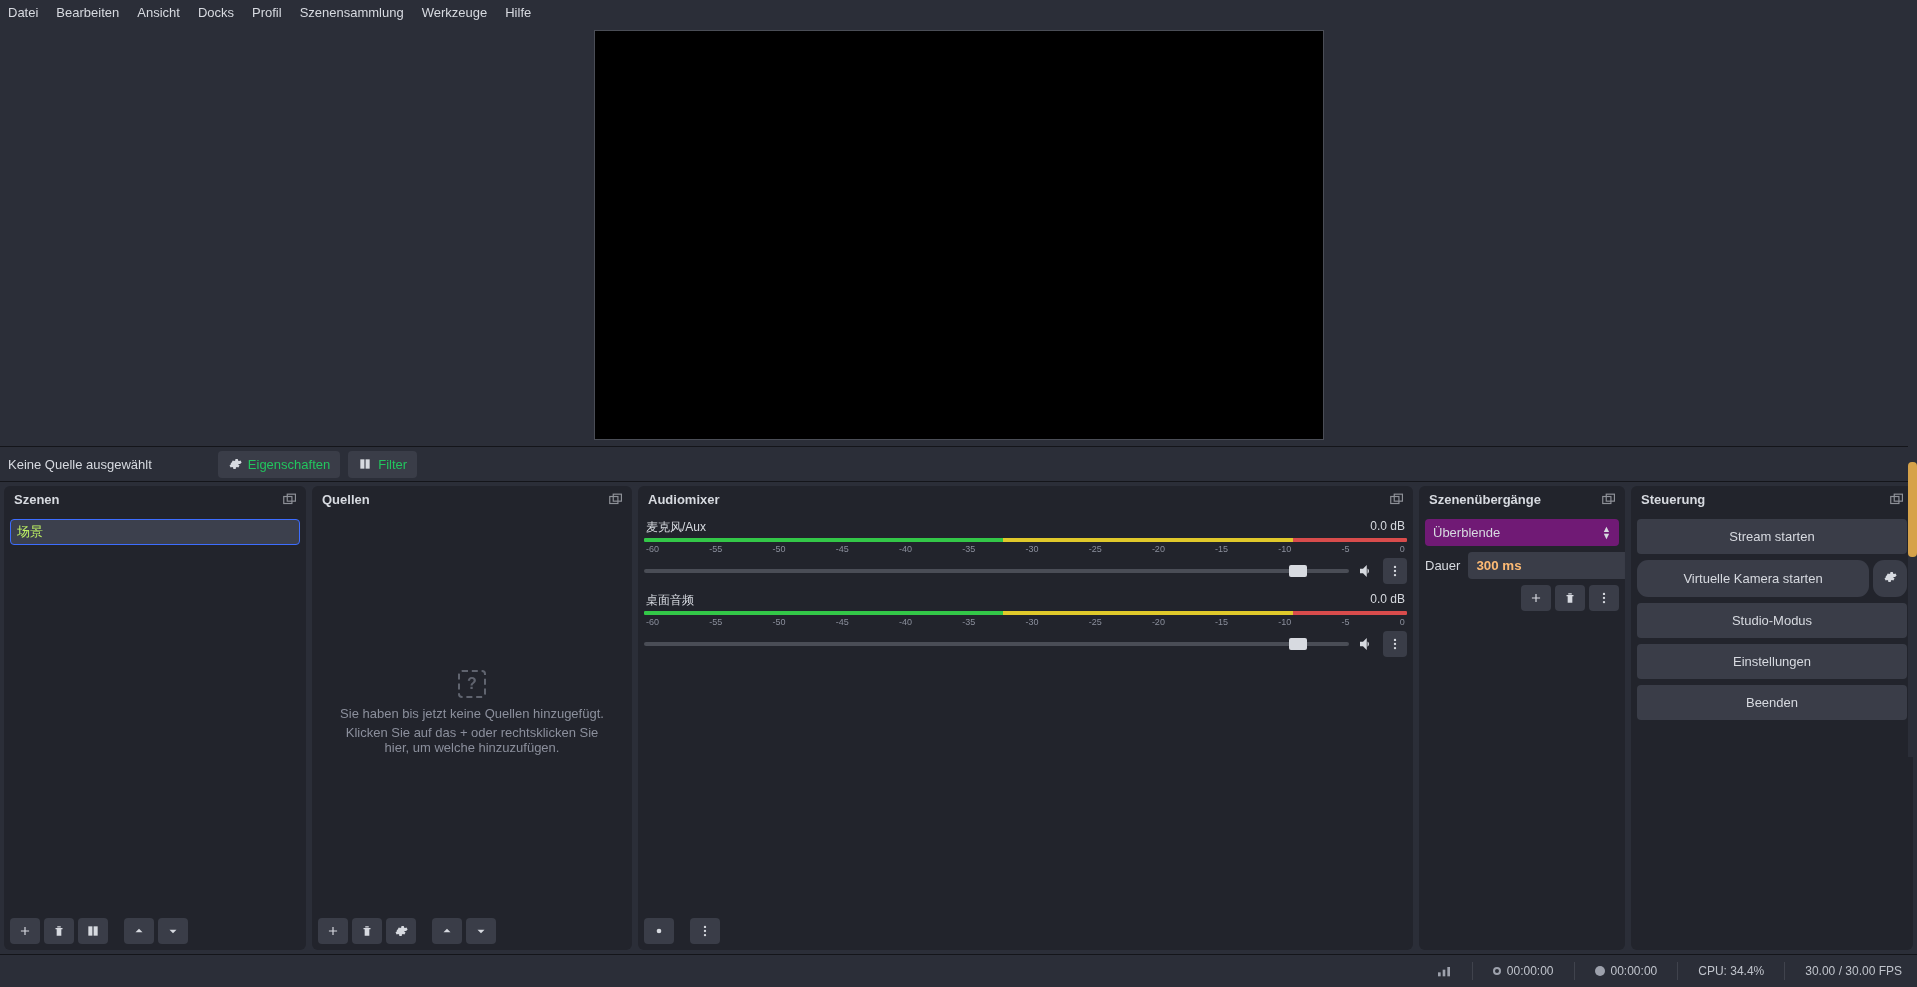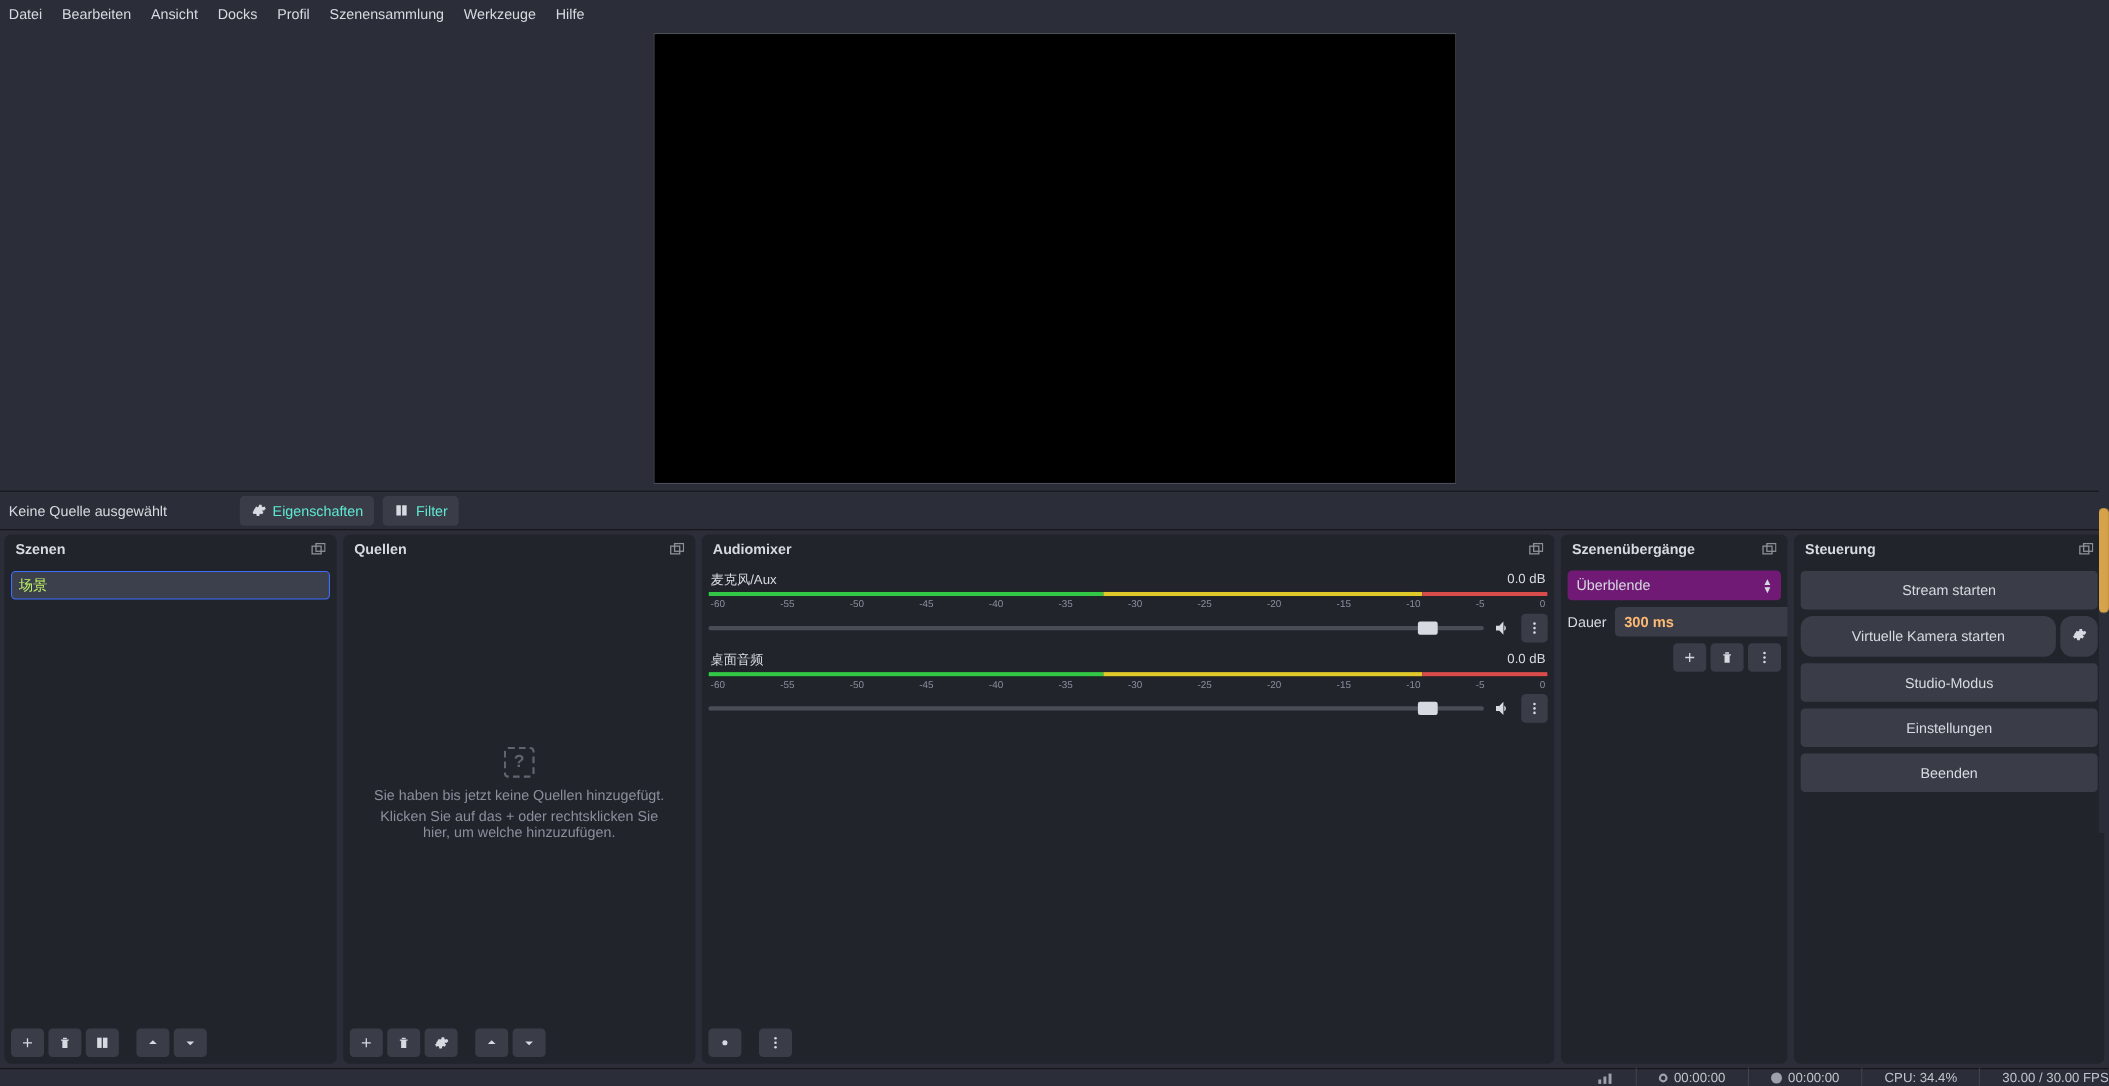--- a/index.html
+++ b/index.html
@@ -5,21 +5,21 @@
   * { box-sizing: border-box; margin: 0; padding: 0; font-family: "Segoe UI", Arial, sans-serif; }
   body { background: #2b2e38; color: #d7dae0; font-size: 13px; height: 987px; width: 1917px; overflow: hidden; display: flex; flex-direction: column; }
 
   .menubar { display: flex; gap: 18px; padding: 4px 8px; height: 24px; align-items: center; }
   .menubar span { cursor: pointer; }
 
   .preview-area { flex: 0 0 416px; display: flex; align-items: center; justify-content: center; background: #2b2e38; padding: 6px 0; }
   .preview { width: 730px; height: 410px; background: #000; border: 1px solid #4a4d56; }
 
   .source-toolbar { height: 36px; display: flex; align-items: center; padding: 0 8px; gap: 8px; border-top: 1px solid #14151a; border-bottom: 1px solid #14151a; }
-  .flat-btn { background: #3a3d48; border: none; color: #5eead4; padding: 6px 10px; border-radius: 4px; display: flex; align-items: center; gap: 6px; cursor: pointer; font-size: 13px; }
+  .flat-btn { background: #3a3d48; border: none; color: #22c55e; padding: 6px 10px; border-radius: 4px; display: flex; align-items: center; gap: 6px; cursor: pointer; font-size: 13px; }
 
   .docks { flex: 1; display: flex; gap: 6px; padding: 4px; }
   .dock { background: #22242c; border-radius: 6px; display: flex; flex-direction: column; overflow: hidden; }
   .dock.scenes { width: 302px; }
   .dock.sources { width: 320px; }
   .dock.audio { flex: 1; }
   .dock.transitions { width: 206px; }
   .dock.controls { width: 282px; }
 
   .dock-header { display: flex; justify-content: space-between; align-items: center; padding: 6px 10px; font-weight: 600; }
@@ -50,21 +50,21 @@
 
   .transition-select { background:#701a75; border:none; color:#d7dae0; padding:6px 8px; border-radius:4px; display:flex; justify-content:space-between; align-items:center; cursor:pointer; margin-bottom:6px; }
   .dur-row { display:flex; align-items:center; gap:8px; margin-bottom:6px; }
   .dur-input { flex:1; background:#3a3d48; border:none; color:#fdba74; padding:6px 8px; border-radius:4px;font-weight:bold; }
 
   .controls-body { display:flex; flex-direction:column; gap:6px; padding:6px; }
   .ctrl-btn { background:#3a3d48; border:none; color:#d7dae0; padding:10px 8px; border-radius:4px; cursor:pointer; font-size:13px; }
   .ctrl-row { display:flex; gap:4px; }
   .ctrl-row .ctrl-btn { flex:1;border-radius:11px; }
 
-  .statusbar { height:16px; border-top:1px solid #14151a; display:flex; align-items:center; justify-content:flex-end; gap:20px; padding:0 0; font-size:12px; color:#c0c4cc; }
+  .statusbar { height:33px; border-top:1px solid #14151a; display:flex; align-items:center; justify-content:flex-end; gap:20px; padding:0 15px; font-size:12px; color:#c0c4cc; }
   .statusbar .sep { width:1px; height:18px; background:#40434d; }
 
   .scrollbar.right { position:fixed; right:0; top:22px; width:9px; height:735px; background:#2b2e38; }
   .scrollbar.right .thumb { position:absolute; top:440px; width:9px; height:95px; background:#d6a24a; border-radius:4px; }
 
   .popout-icon { width:14px; height:14px; opacity:0.6; cursor:pointer; }
 </style>
 </head>
 <body>
 

